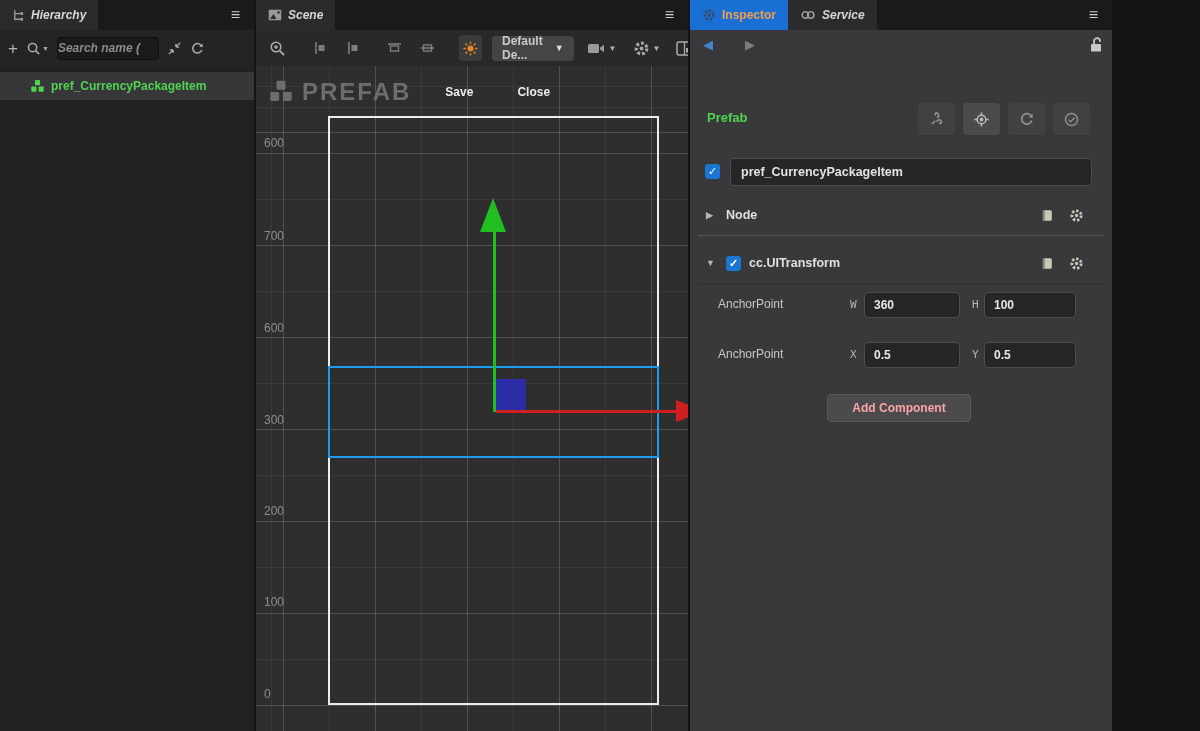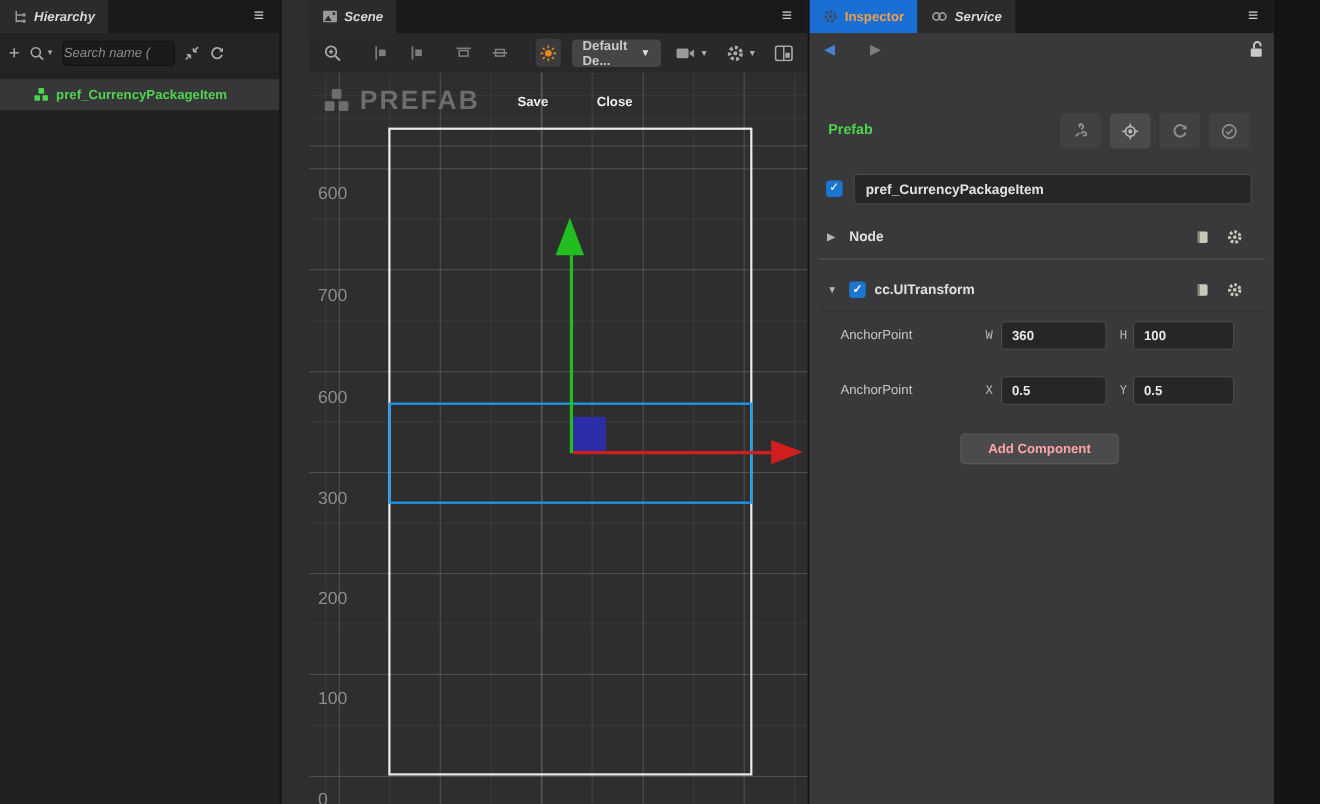--- a/index.html
+++ b/index.html
@@ -2,40 +2,40 @@
 <html><head>
 <meta charset="utf-8">
 <style>
   html,body{margin:0;padding:0;background:#141414;}
   *{box-sizing:border-box;}
   .app{position:relative;width:1200px;height:731px;overflow:hidden;
        font-family:"Liberation Sans", sans-serif;color:#cfcfcf;font-size:12px;
        display:flex;background:#141414;}
   .panel{position:relative;height:731px;overflow:hidden;}
   .panel-hierarchy{width:256px;background:#212123;border-right:2px solid #141414;}
-  .panel-scene{width:480px;background:#2e2e2f;border-right:2px solid #141414;padding-left:25px;}
+  .panel-scene{width:434px;background:#2e2e2f;border-right:2px solid #141414;}
   .panel-inspector{width:422px;background:#39393b;}
 
   
   .tabbar{position:relative;height:30px;background:#1a1a1a;display:flex;align-items:stretch;}
   .tab{display:flex;align-items:center;gap:6px;padding:0 12px;color:#d6d6d6;font-weight:bold;}
   .tab.active{background:#2b2b2d;font-style:italic;}
   .tab.active-blue{background:#1a6fd4;color:#f0a04b;}
   .tab .ticon{display:flex;align-items:center;color:#9a9a9a;}
   .hamburger{position:absolute;top:0;right:14px;height:30px;display:flex;align-items:center;
              color:#cfcfcf;font-size:16px;}
 
   
   .htoolbar{height:36px;background:#242426;display:flex;align-items:center;padding:0 8px;gap:8px;}
   .tbtn{display:flex;align-items:center;justify-content:center;color:#a9a9a9;}
   .plus-glyph{font-size:17px;color:#b5b5b5;line-height:1;}
   .search-combo{display:flex;align-items:center;color:#a9a9a9;}
   .mini-caret{font-size:7px;color:#a9a9a9;margin-left:1px;}
   .search-pill{flex:0 0 auto;width:102px;height:23px;background:#1b1b1c;border:1px solid #111;
-               border-radius:4px;color:#c9c9c9;font-style:italic;font-size:12px;padding:0 0;outline:none;}
+               border-radius:4px;color:#c9c9c9;font-style:italic;font-size:12px;padding:0 0;outline:none;font-weight:bold;}
   .search-pill::placeholder{color:#8b8b8b;font-style:italic;}
   .hbody{position:relative;height:665px;background:#212123;}
   .hrow{position:absolute;left:0;top:6px;width:100%;height:28px;background:#37373a;
         display:flex;align-items:center;padding-left:30px;gap:6px;}
   .hrow-label{color:#4fd44f;font-weight:bold;}
   .green-ic{color:#4fd44f;display:flex;}
 
   
   .stoolbar{height:36px;background:#29292b;display:flex;align-items:center;padding:0 10px;gap:10px;}
   .sep{width:8px;}
@@ -47,21 +47,21 @@
   .dd-caret-sm{font-size:8px;color:#b0b0b0;margin-left:3px;}
 
   
   .viewport{position:relative;width:518px;height:665px;background:#2e2e2f;overflow:hidden;
     background-image:
       repeating-linear-gradient(to bottom, rgba(255,255,255,.17) 0 1px, transparent 1px 92px),
       repeating-linear-gradient(to bottom, rgba(255,255,255,.055) 0 1px, transparent 1px 92px),
       repeating-linear-gradient(to right, rgba(255,255,255,.17) 0 1px, transparent 1px 92px),
       repeating-linear-gradient(to right, rgba(255,255,255,.055) 0 1px, transparent 1px 92px);
     background-position:0 87px, 0 41px, 27px 0, 73px 0;}
-  .tick{position:absolute;left:8px;width:30px;color:#8d8d8d;font-size:16px;margin-top:32px;}
+  .tick{position:absolute;left:8px;width:30px;color:#8d8d8d;font-size:12px;}
   .prefab-header{position:absolute;left:12px;top:12px;display:flex;align-items:center;gap:10px;}
   .prefab-logo{display:flex;align-items:center;gap:8px;color:#6f6f6f;}
   .prefab-logo-text{font-size:24px;font-weight:bold;letter-spacing:2px;color:#6d6d6d;}
   .scene-btn{color:#ececec;font-weight:bold;font-size:12px;padding:4px 10px;margin-left:14px;}
   .design-frame{position:absolute;left:72px;top:50px;width:331px;height:589px;border:2px solid #ececec;}
   .node-frame{position:absolute;left:72px;top:300px;width:331px;height:92px;border:2px solid #1b9cf0;}
   .node-fill{position:absolute;left:239px;top:313px;width:31px;height:32px;background:#2c2cb2;opacity:.92;}
   .axis-y-shaft{position:absolute;left:237px;top:166px;width:3px;height:180px;background:#21bd21;}
   .axis-y-head{position:absolute;left:224px;top:132px;width:0;height:0;
                border-left:13px solid transparent;border-right:13px solid transparent;border-bottom:34px solid #21bd21;}

